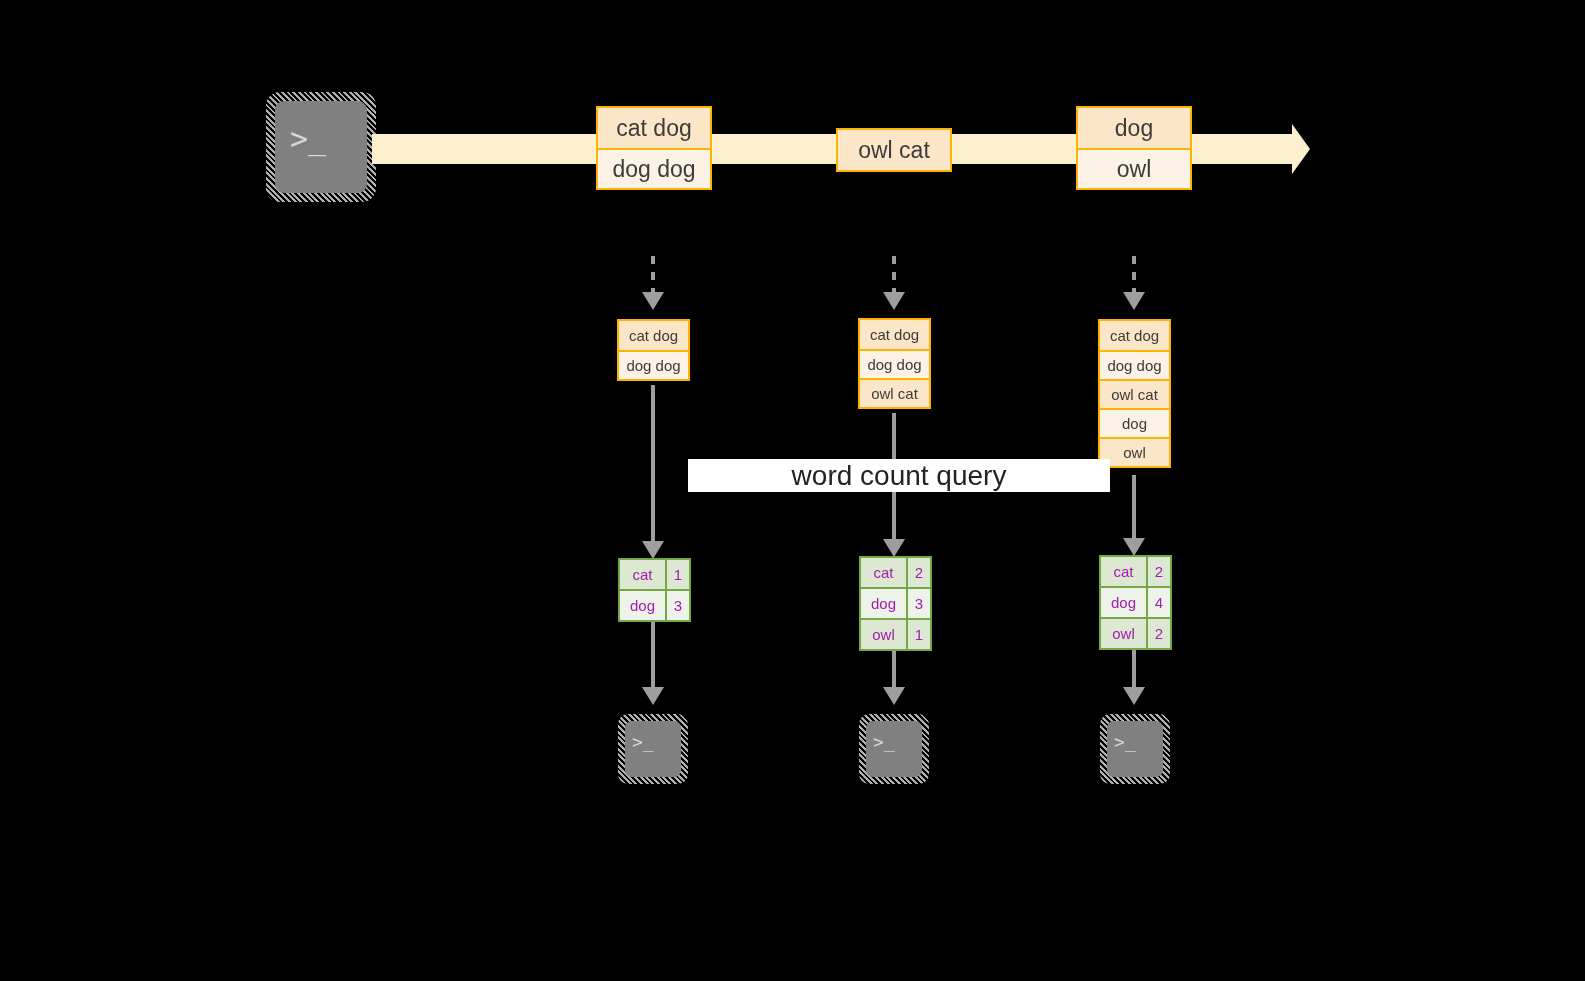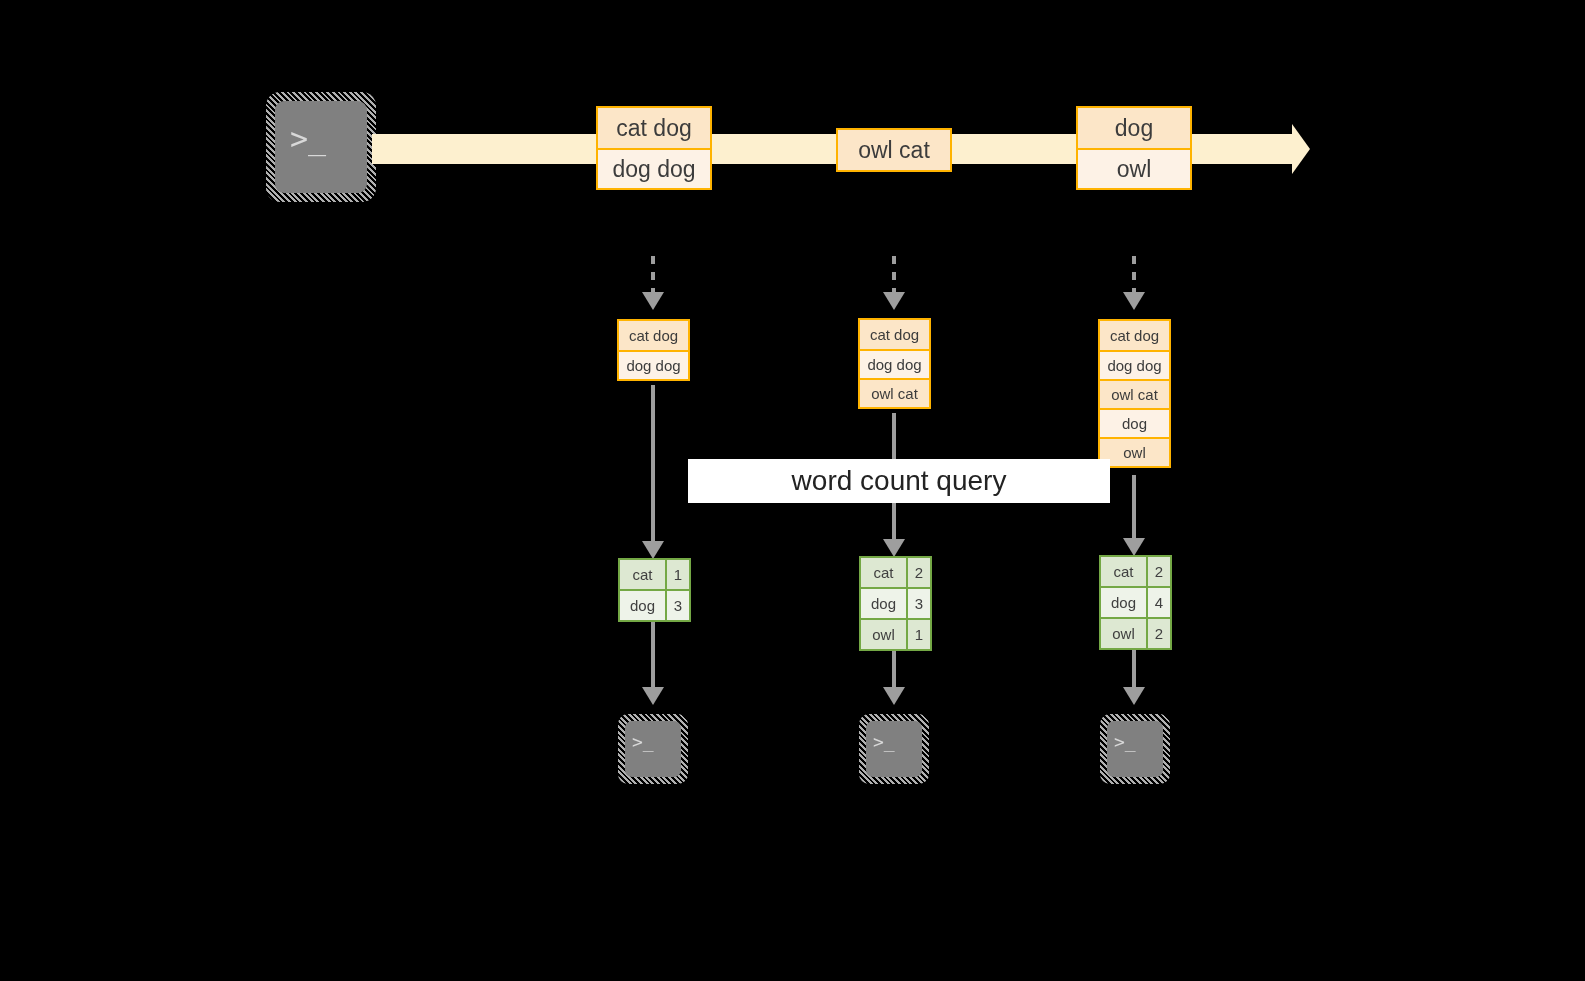--- a/index.html
+++ b/index.html
@@ -101,21 +101,21 @@
     display: flex;
     height: 29px;
   }
   .res-table .row + .row { border-top: 2px solid #74a845; }
   .res-table .cell {
     box-sizing: border-box;
     display: flex;
     align-items: center;
     justify-content: center;
     font-size: 15px;
-    color: #404040;
+    color: #a21caf;
     white-space: nowrap;
     overflow: hidden;
   }
   .res-table .cell.key { width: 45px; }
   .res-table .cell.val { width: 24px; border-left: 2px solid #74a845; }
   .res-table .row.shade-a .cell { background: #dde8d2; }
   .res-table .row.shade-b .cell { background: #eef3e9; }
 
   
   .conn-line {
@@ -273,15 +273,15 @@
   </div>
 
   <div class="conn-line" style="left:1132px; top:649px; height:46px;"></div>
   <div class="conn-head" style="left:1123px; top:687px; border-width:18px 11px 0 11px;"></div>
 
   <div class="terminal" style="left:1100px; top:714px; width:70px; height:70px; border-radius:10px;">
     <div class="body" style="left:7px; top:7px; width:56px; height:56px; border-radius:7px;"></div>
     <div class="prompt" style="left:14px; top:19px; font-size:18px;">&gt;_</div>
   </div>
 
-  <div class="query-label" style="left:688px; top:459px; width:422px; height:44px; font-size:28px;">word count query</div>
+  <div class="query-label" style="left:688px; top:459px; width:422px; height:33px; font-size:28px;">word count query</div>
 
 </div>
 
 </body></html>

